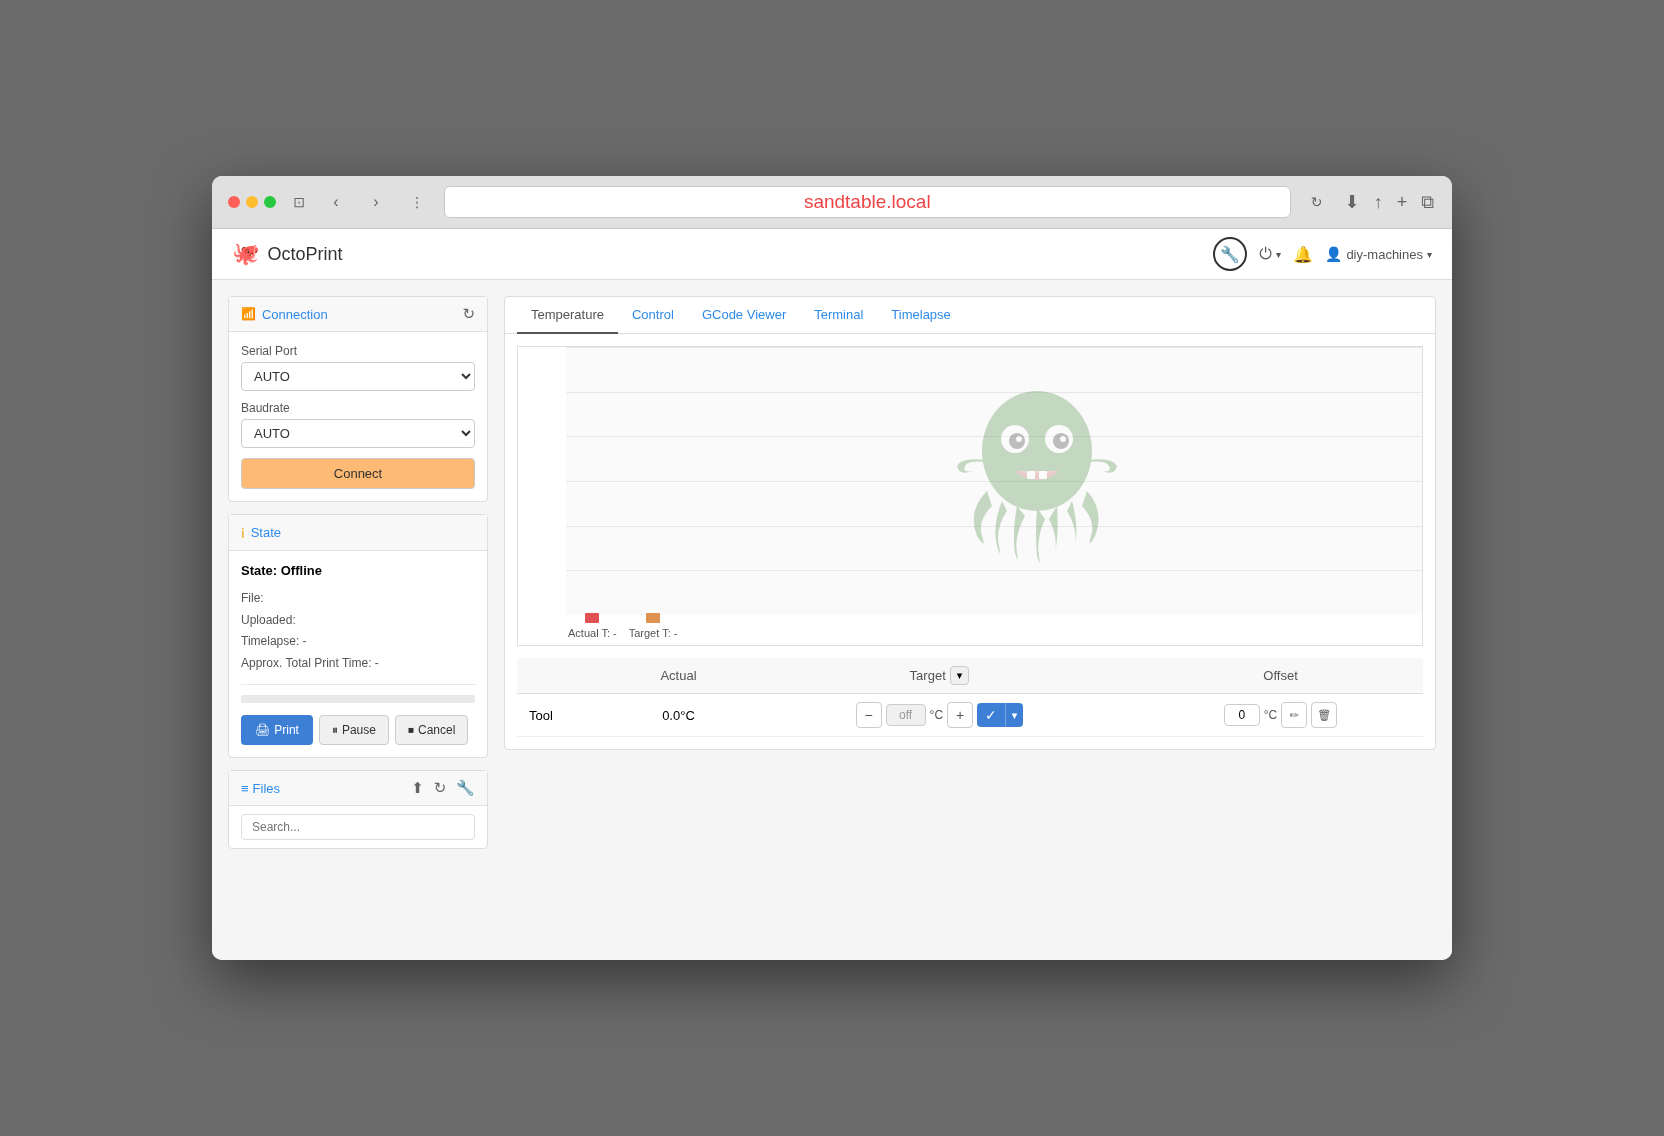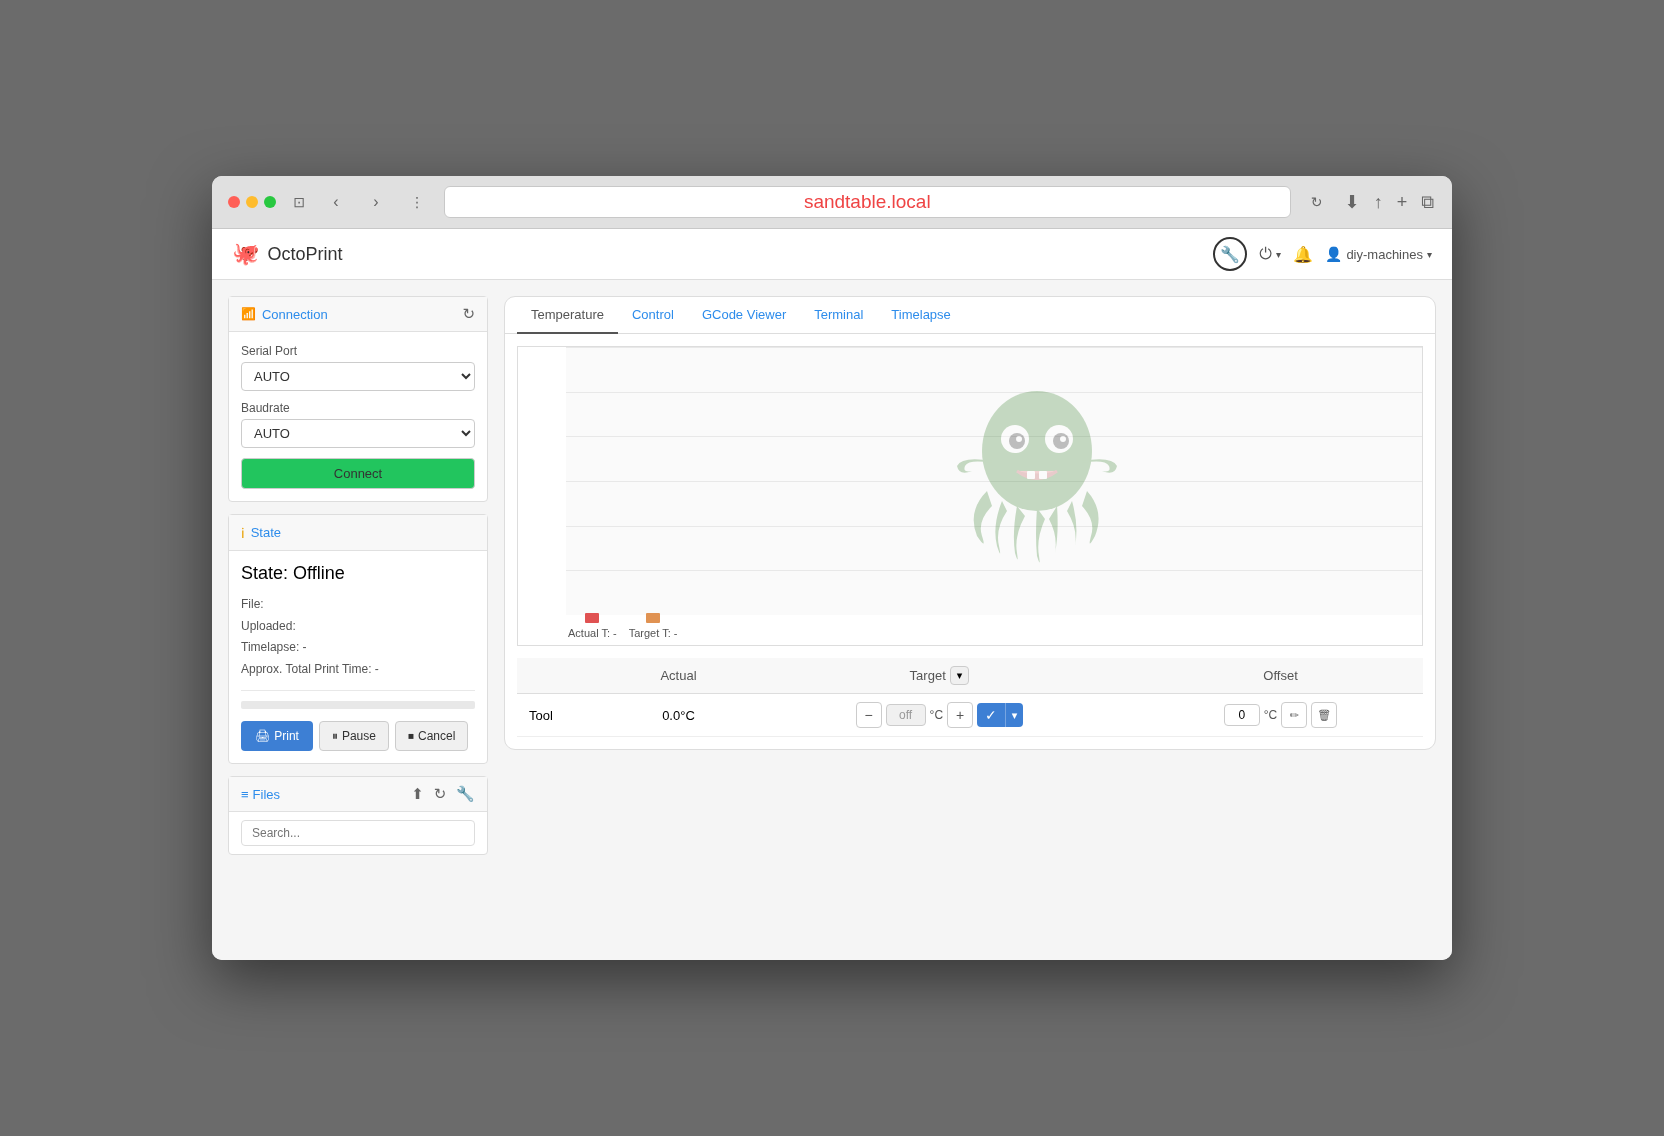--- a/index.html
+++ b/index.html
@@ -203,39 +203,39 @@
     .checkbox-item {
       display: flex;
       align-items: center;
       gap: 6px;
       font-size: 12px;
       color: #555;
     }
     .connect-btn {
       width: 100%;
       padding: 7px;
-      background: #22c55e;
+      background: #fdba74;
       border: 1px solid #ccc;
       border-radius: 4px;
       font-size: 13px;
       cursor: pointer;
       color: #333;
     }
     
     .state-panel-title {
       color: #2d8ceb;
       display: flex;
       align-items: center;
       gap: 6px;
       font-size: 13px;
       font-weight: 500;
     }
     .state-offline {
-      font-size: 18px;
-      font-weight: 400;
+      font-size: 13px;
+      font-weight: 700;
       margin-bottom: 10px;
     }
     .state-info {
       font-size: 12px;
       color: #555;
       line-height: 1.8;
     }
     .state-divider {
       border: none;
       border-top: 1px solid #e8e8e8;
@@ -333,21 +333,21 @@
     
     .main-content {
       flex: 1;
       display: flex;
       flex-direction: column;
       gap: 12px;
     }
     .tabs-panel {
       background: white;
       border: 1px solid #ddd;
-      border-radius: 11px;
+      border-radius: 4px;
     }
     .tabs-header {
       display: flex;
       border-bottom: 1px solid #ddd;
       padding: 0 12px;
     }
     .tab {
       padding: 10px 14px;
       font-size: 13px;
       cursor: pointer;

